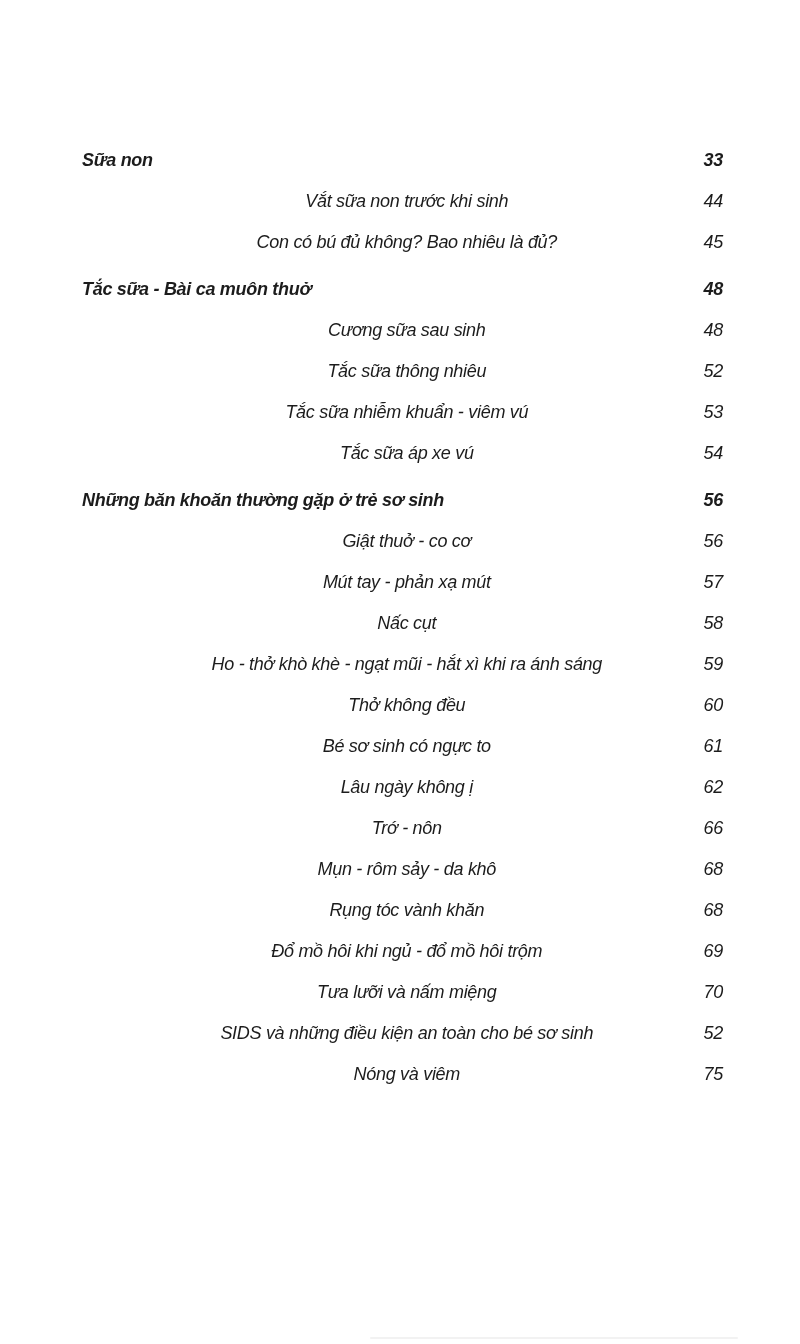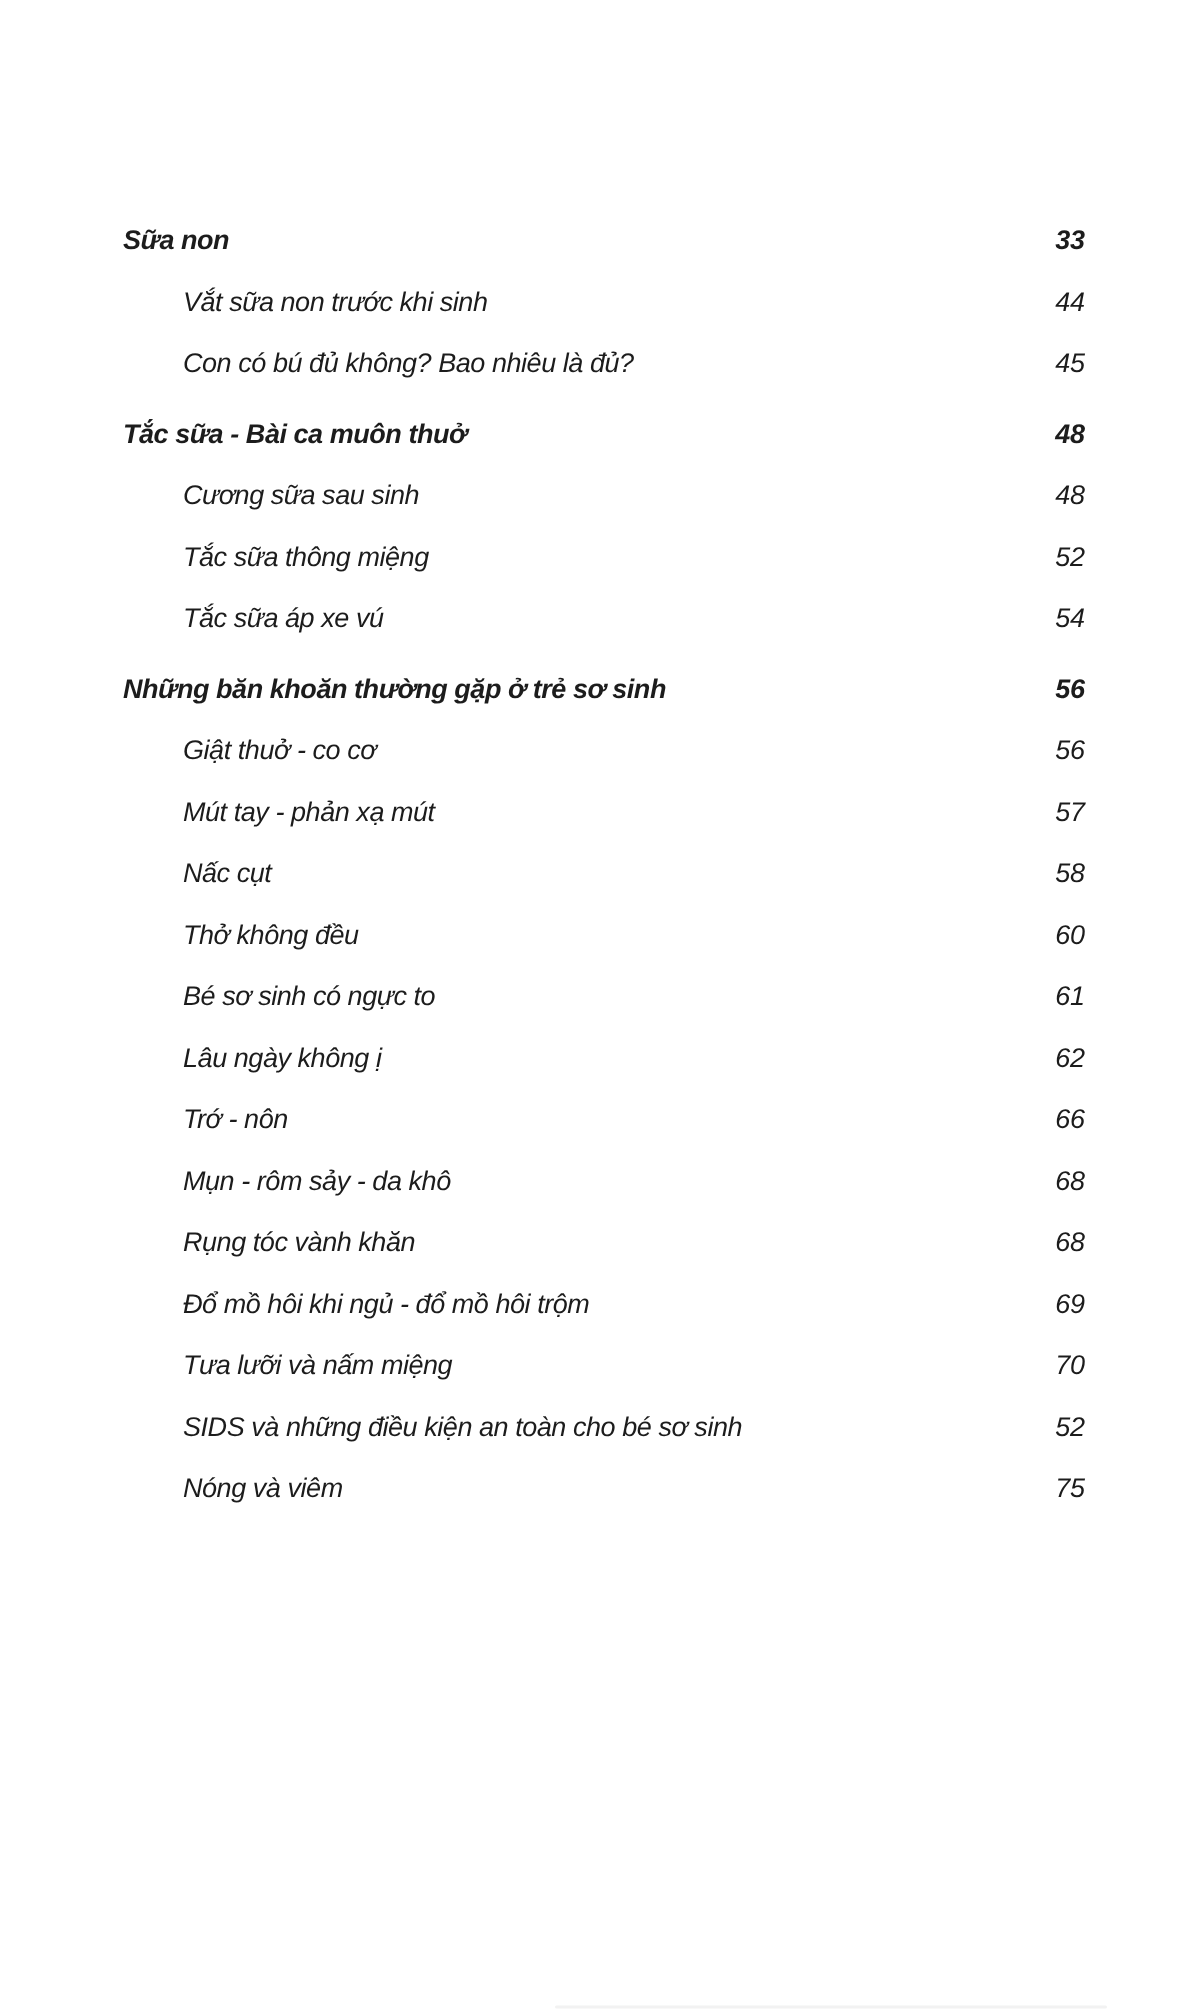--- a/index.html
+++ b/index.html
@@ -37,21 +37,21 @@
     font-style: italic;
     font-size: 18px;
     letter-spacing: -0.3px;
     white-space: nowrap;
   }
   .row.section {
     font-weight: 700;
     margin-top: 6px;
   }
   .row.section:first-child { margin-top: 0; }
-  .row.sub .title { padding-left: 40px; }
+  .row.sub .title { padding-left: 40px; text-align: center; }
   .title { flex: 1 1 auto; overflow: hidden; }
   .pageno { flex: 0 0 auto; padding-left: 12px; }
   .edge-artifact {
     position: absolute;
     left: 370px;
     top: 1337px;
     width: 368px;
     height: 2px;
     background: var(--artifact);
     border-radius: 1px;
@@ -81,24 +81,28 @@
     <span class="title">Tắc sữa - Bài ca muôn thuở</span>
     <span class="pageno">48</span>
   </div>
 
   <div class="row sub">
     <span class="title">Cương sữa sau sinh</span>
     <span class="pageno">48</span>
   </div>
 
   <div class="row sub">
-    <span class="title">Tắc sữa thông miệng</span>
+    <span class="title">Tắc sữa thông nhiêu</span>
     <span class="pageno">52</span>
   </div>
 
+  <div class="row sub">
+    <span class="title">Tắc sữa nhiễm khuẩn - viêm vú</span>
+    <span class="pageno">53</span>
+  </div>
 
   <div class="row sub">
     <span class="title">Tắc sữa áp xe vú</span>
     <span class="pageno">54</span>
   </div>
 
   <div class="row section">
     <span class="title">Những băn khoăn thường gặp ở trẻ sơ sinh</span>
     <span class="pageno">56</span>
   </div>
@@ -111,20 +115,24 @@
   <div class="row sub">
     <span class="title">Mút tay - phản xạ mút</span>
     <span class="pageno">57</span>
   </div>
 
   <div class="row sub">
     <span class="title">Nấc cụt</span>
     <span class="pageno">58</span>
   </div>
 
+  <div class="row sub">
+    <span class="title">Ho - thở khò khè - ngạt mũi - hắt xì khi ra ánh sáng</span>
+    <span class="pageno">59</span>
+  </div>
 
   <div class="row sub">
     <span class="title">Thở không đều</span>
     <span class="pageno">60</span>
   </div>
 
   <div class="row sub">
     <span class="title">Bé sơ sinh có ngực to</span>
     <span class="pageno">61</span>
   </div>

